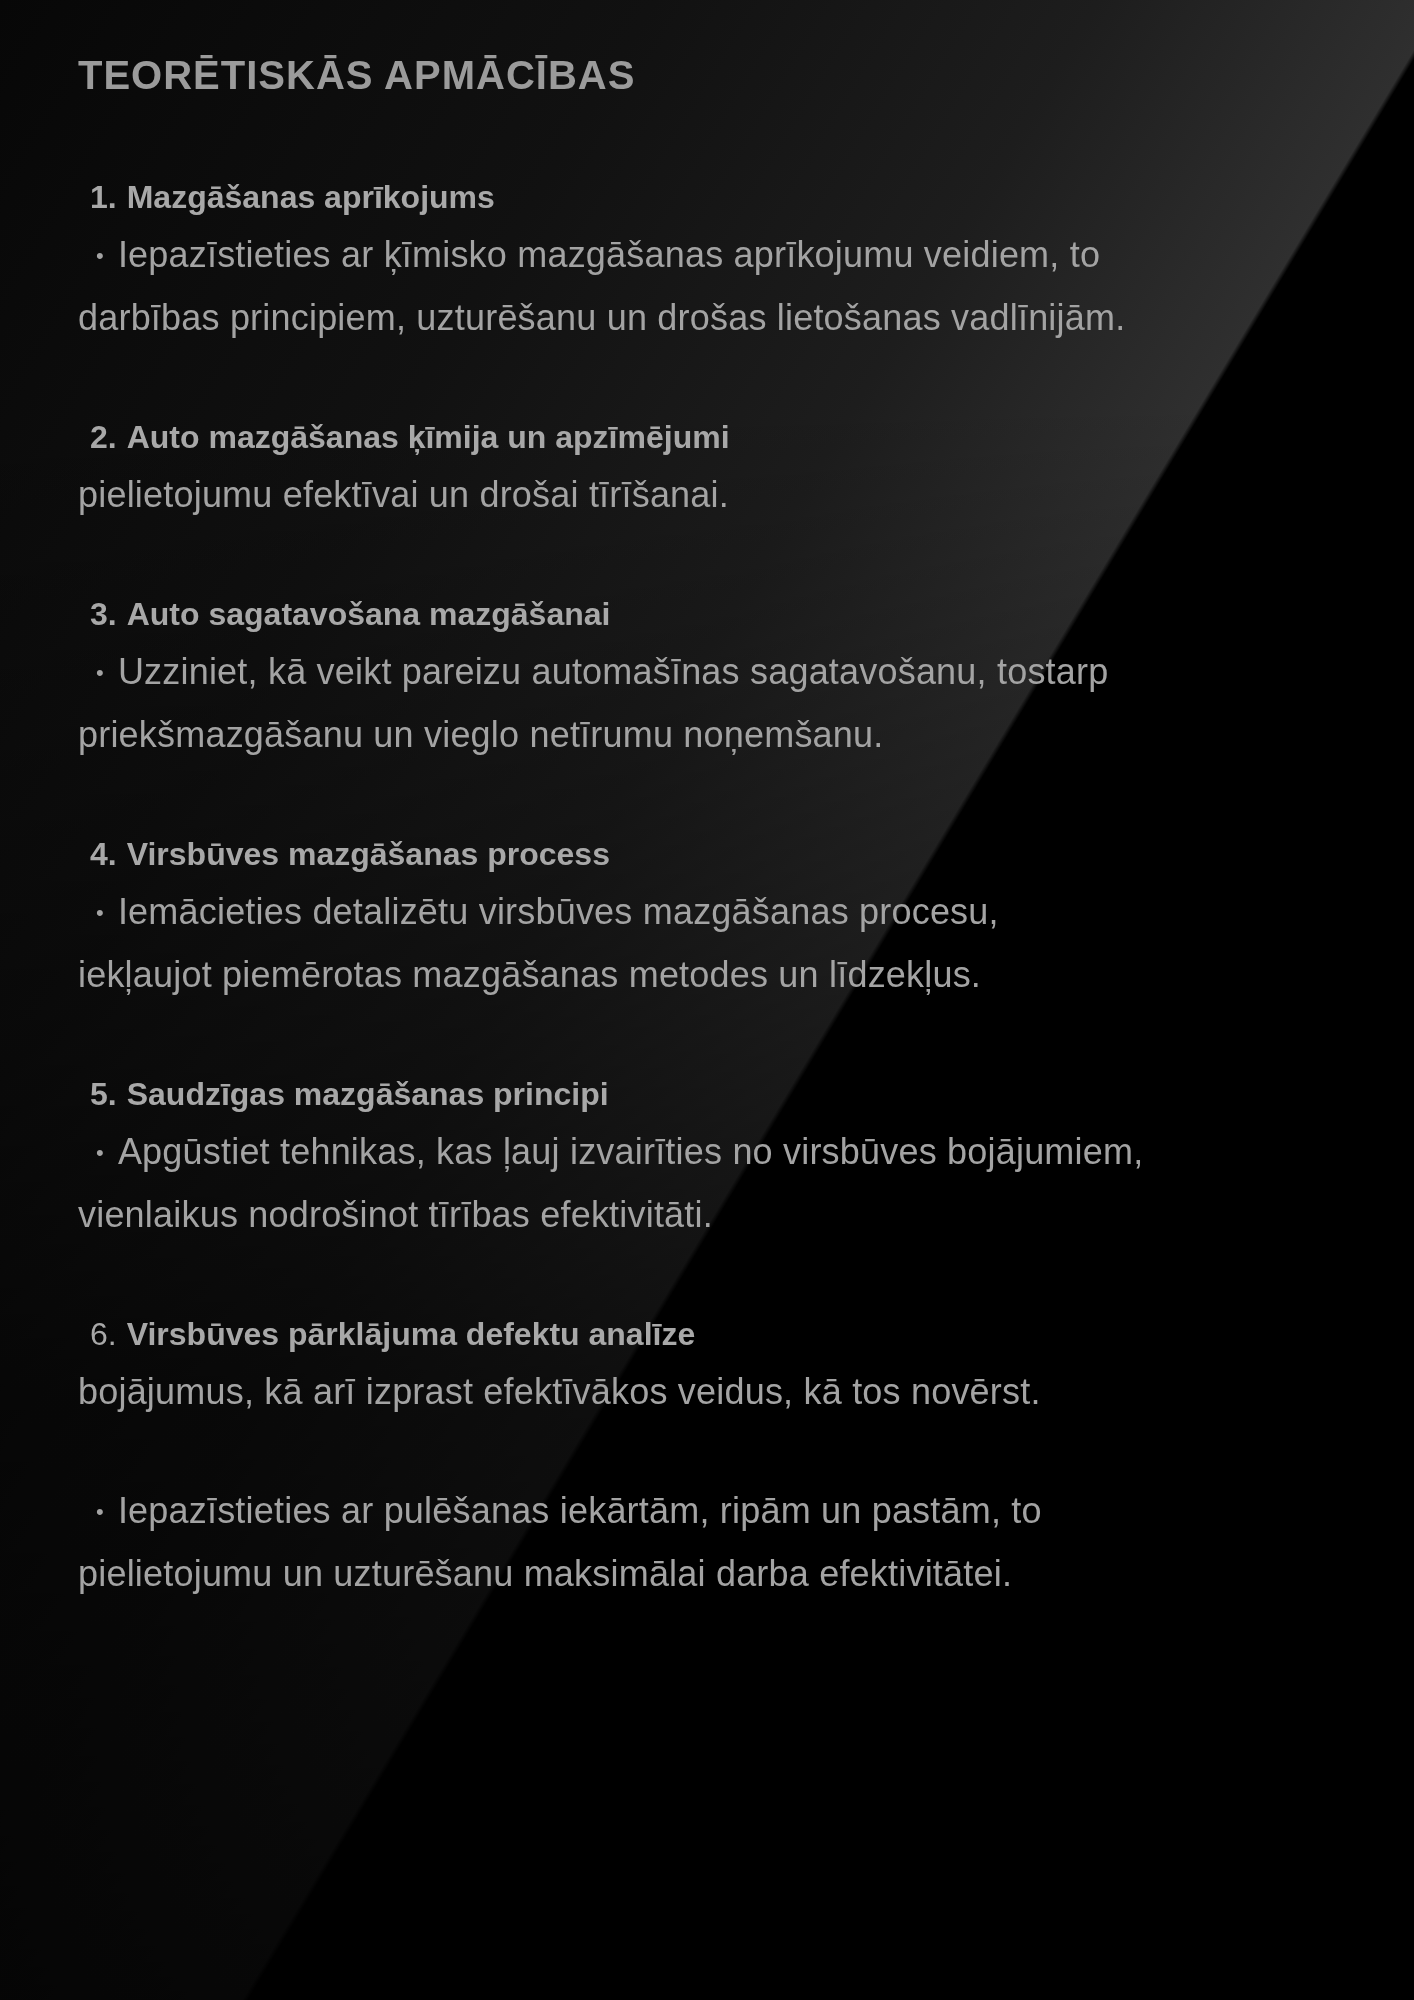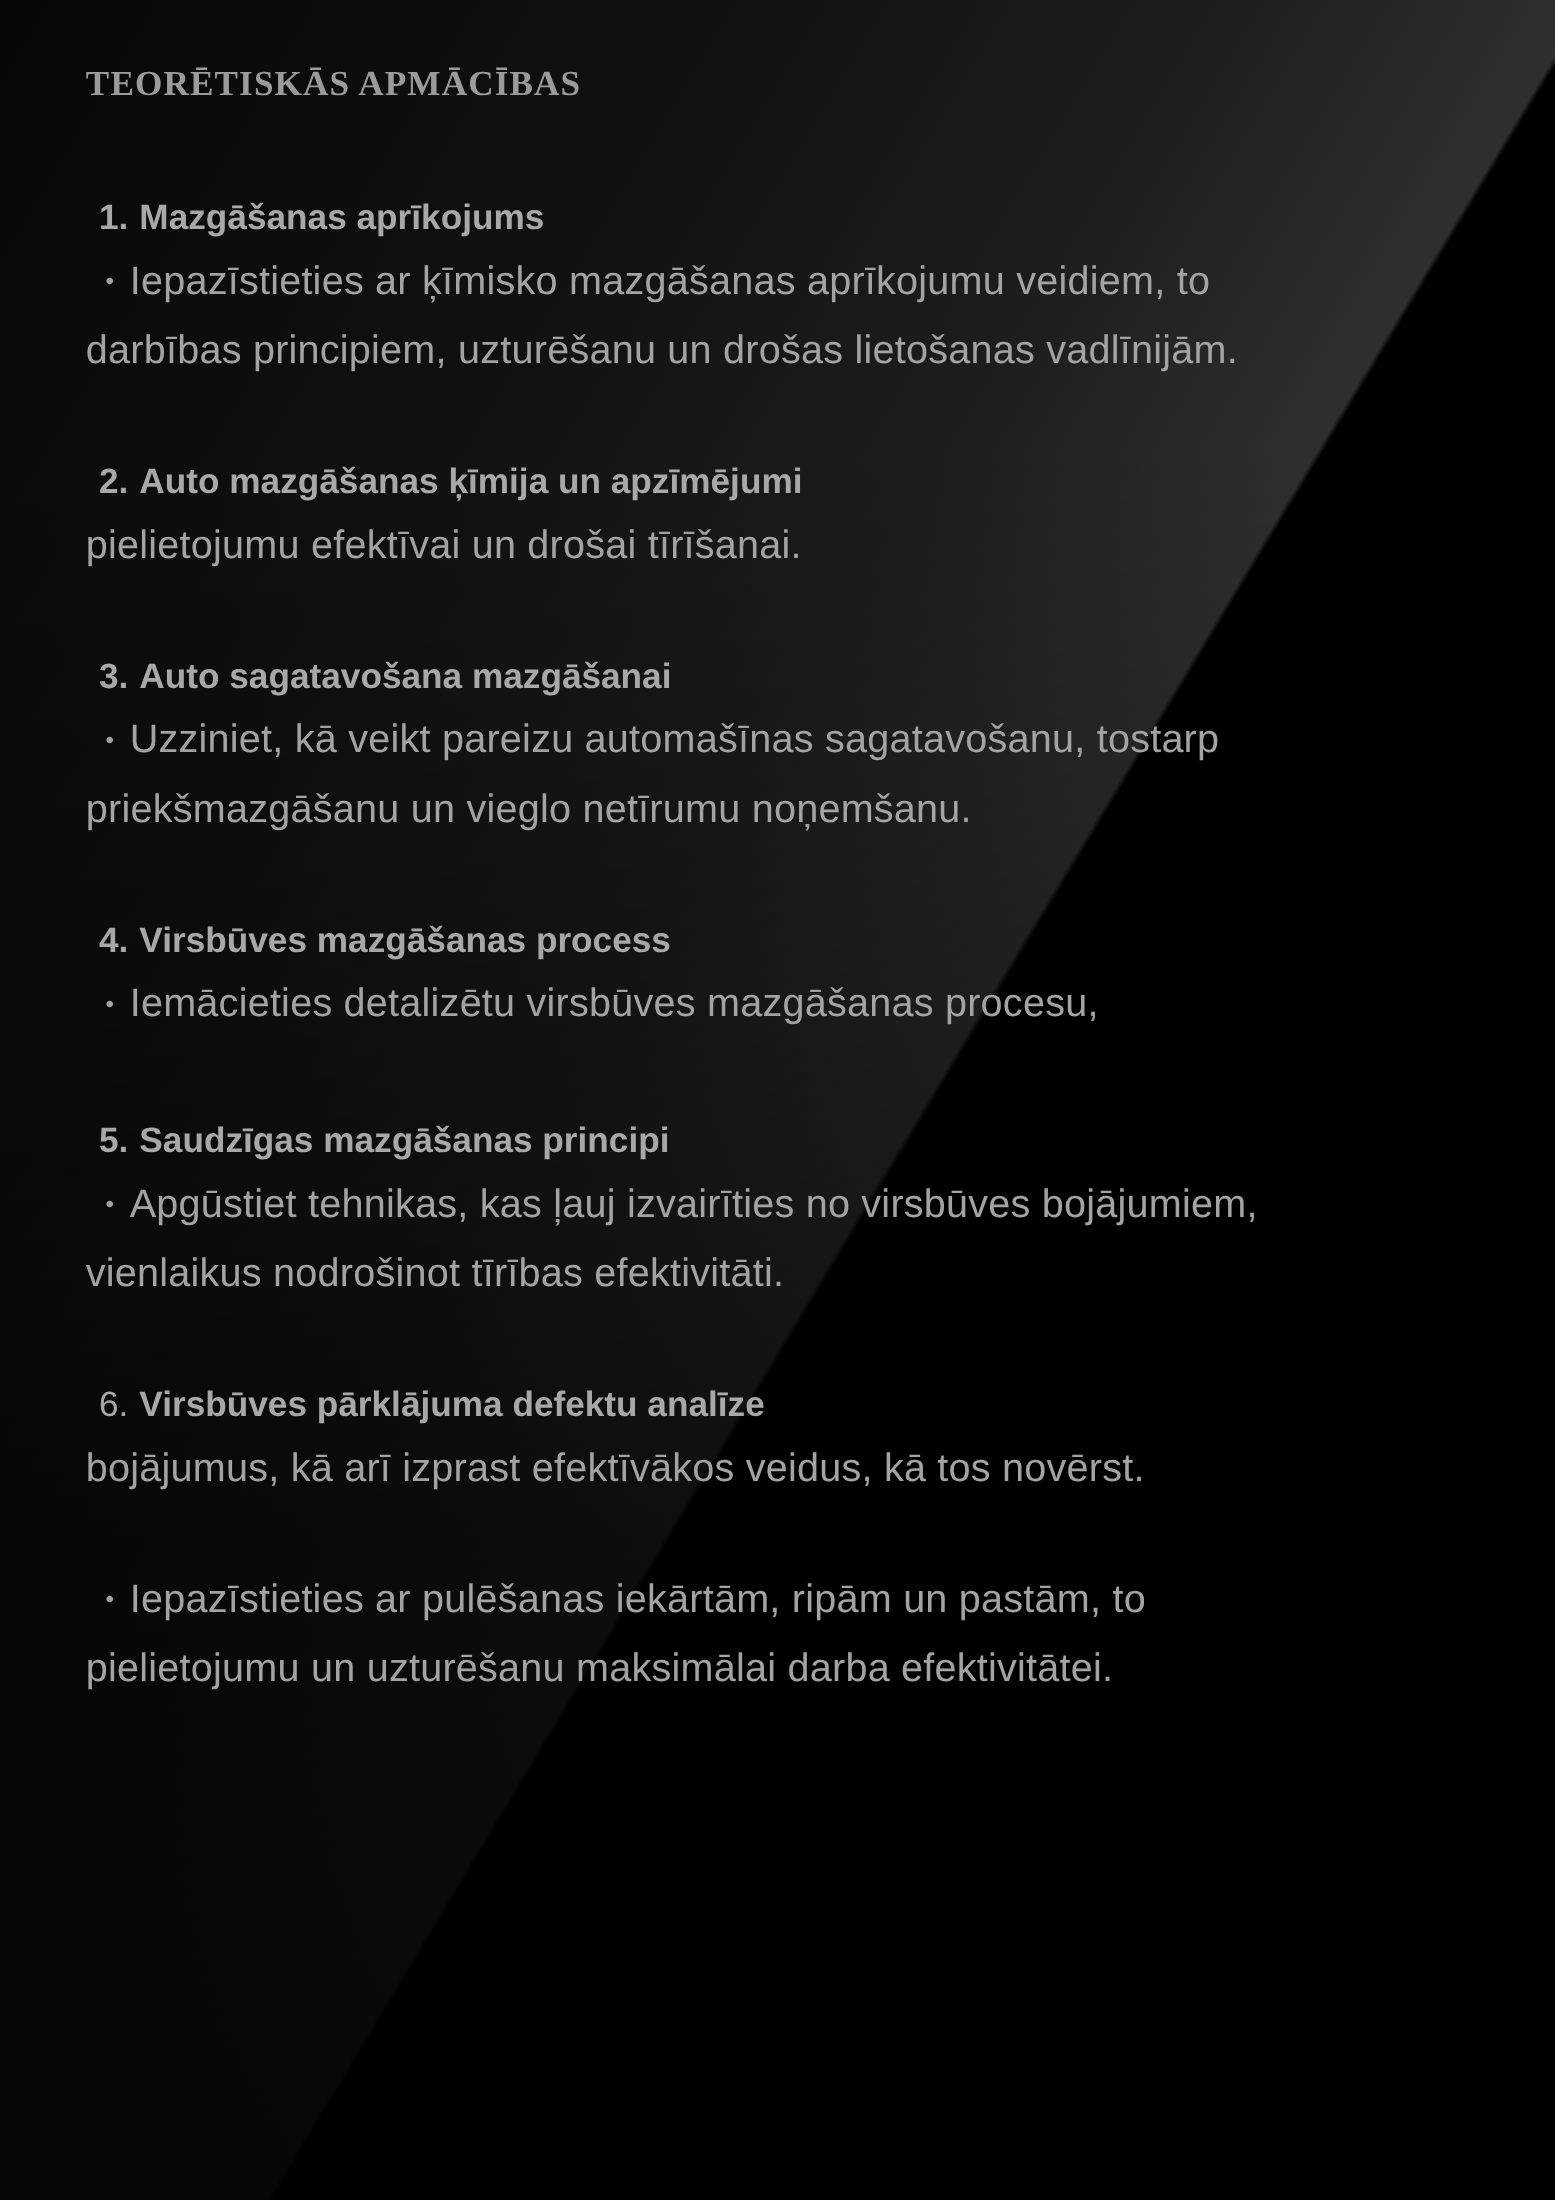--- a/index.html
+++ b/index.html
@@ -23,28 +23,27 @@
                       rgba(0,0,0,0.40) 48%, rgba(0,0,0,0.70) 70%, rgba(0,0,0,0.85) 100%),
       linear-gradient(121deg, #070707 0%, #111111 25%, #1d1d1d 42%,
                       var(--glare-mid, #303030) 55.2%, #000 55.42%, #000 100%);
   }
   .page {
     position: relative;
     z-index: 1;
     padding: 46px 70px 0 78px;
   }
   .title {
-    font-size: 32px;
+    font-size: 40px;
     font-weight: 700;
     letter-spacing: 1px;
     line-height: 58px;
     color: var(--title-text, #9b9b9b);
     margin: 0 0 64px 0;
     white-space: nowrap;
-    font-family: Liberation Serif, serif;
   }
   .sec { margin-bottom: 61px; }
   .h {
     line-height: 58px;
     font-size: 32px;
     color: var(--heading-text, #a8a8a8);
     padding-left: 12px;
     white-space: nowrap;
   }
   .h .num { font-weight: 700; margin-right: 10px; }
@@ -108,20 +107,23 @@
     </div>
   </section>
 
   <section class="sec">
     <div class="h">
       <span class="num">4.</span><span class="ht">Virsbūves mazgāšanas process</span>
     </div>
     <div class="b first">
       <span class="dot">•</span><span class="bt">Iemācieties detalizētu virsbūves mazgāšanas procesu,</span>
     </div>
+    <div class="b cont">
+      <span class="bt">iekļaujot piemērotas mazgāšanas metodes un līdzekļus.</span>
+    </div>
   </section>
 
   <section class="sec">
     <div class="h">
       <span class="num">5.</span><span class="ht">Saudzīgas mazgāšanas principi</span>
     </div>
     <div class="b first">
       <span class="dot">•</span><span class="bt">Apgūstiet tehnikas, kas ļauj izvairīties no virsbūves bojājumiem,</span>
     </div>
     <div class="b cont">

